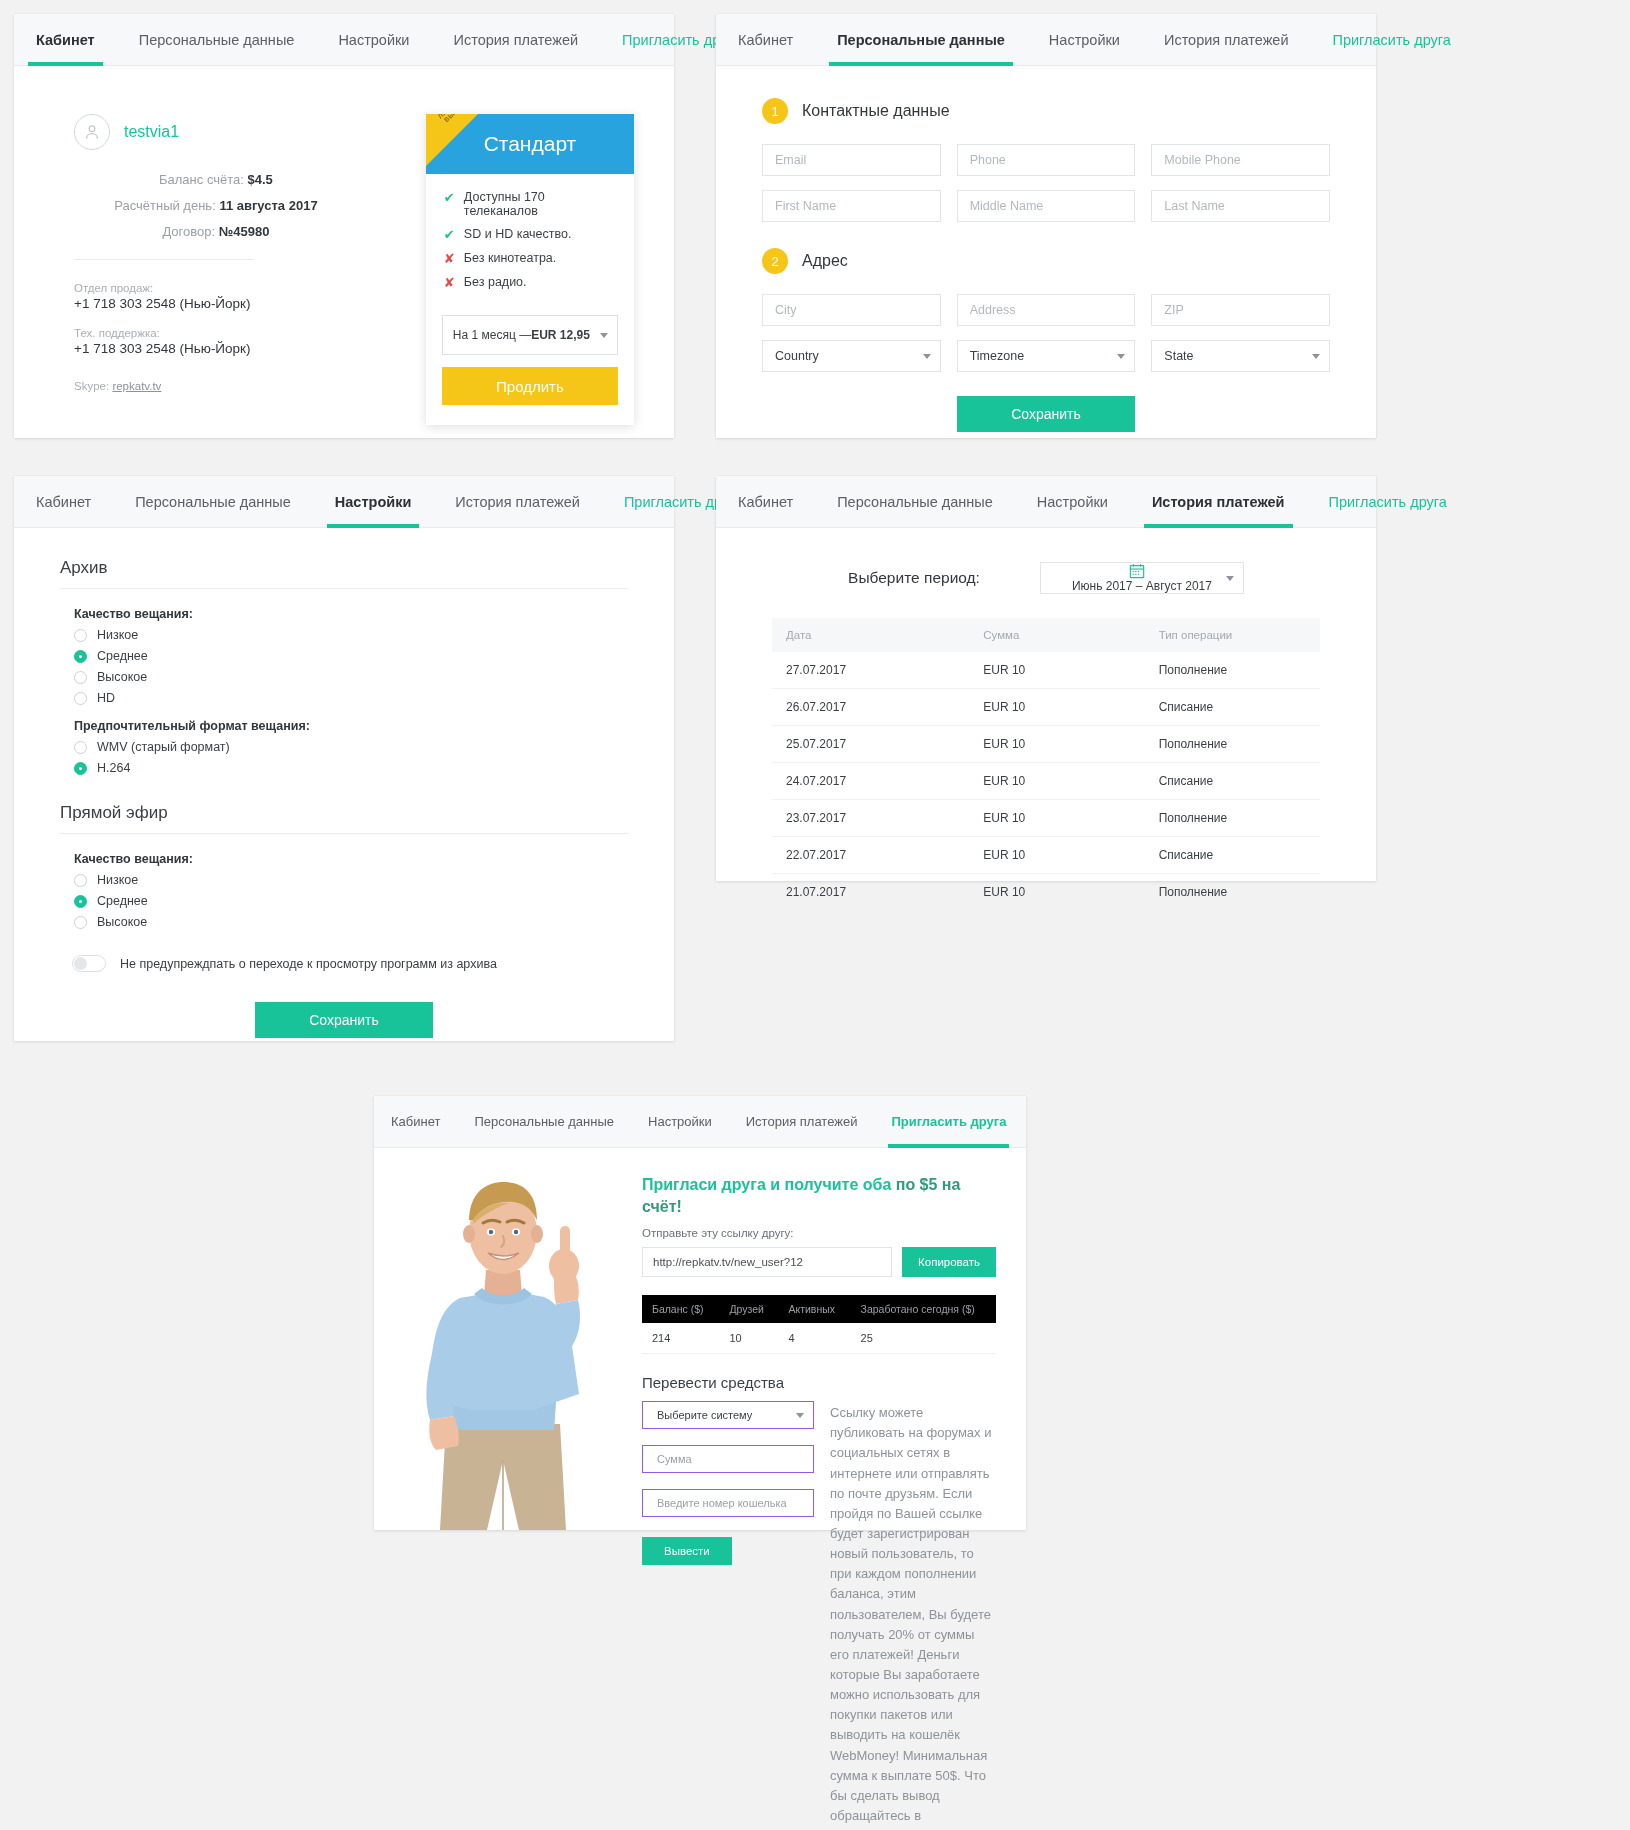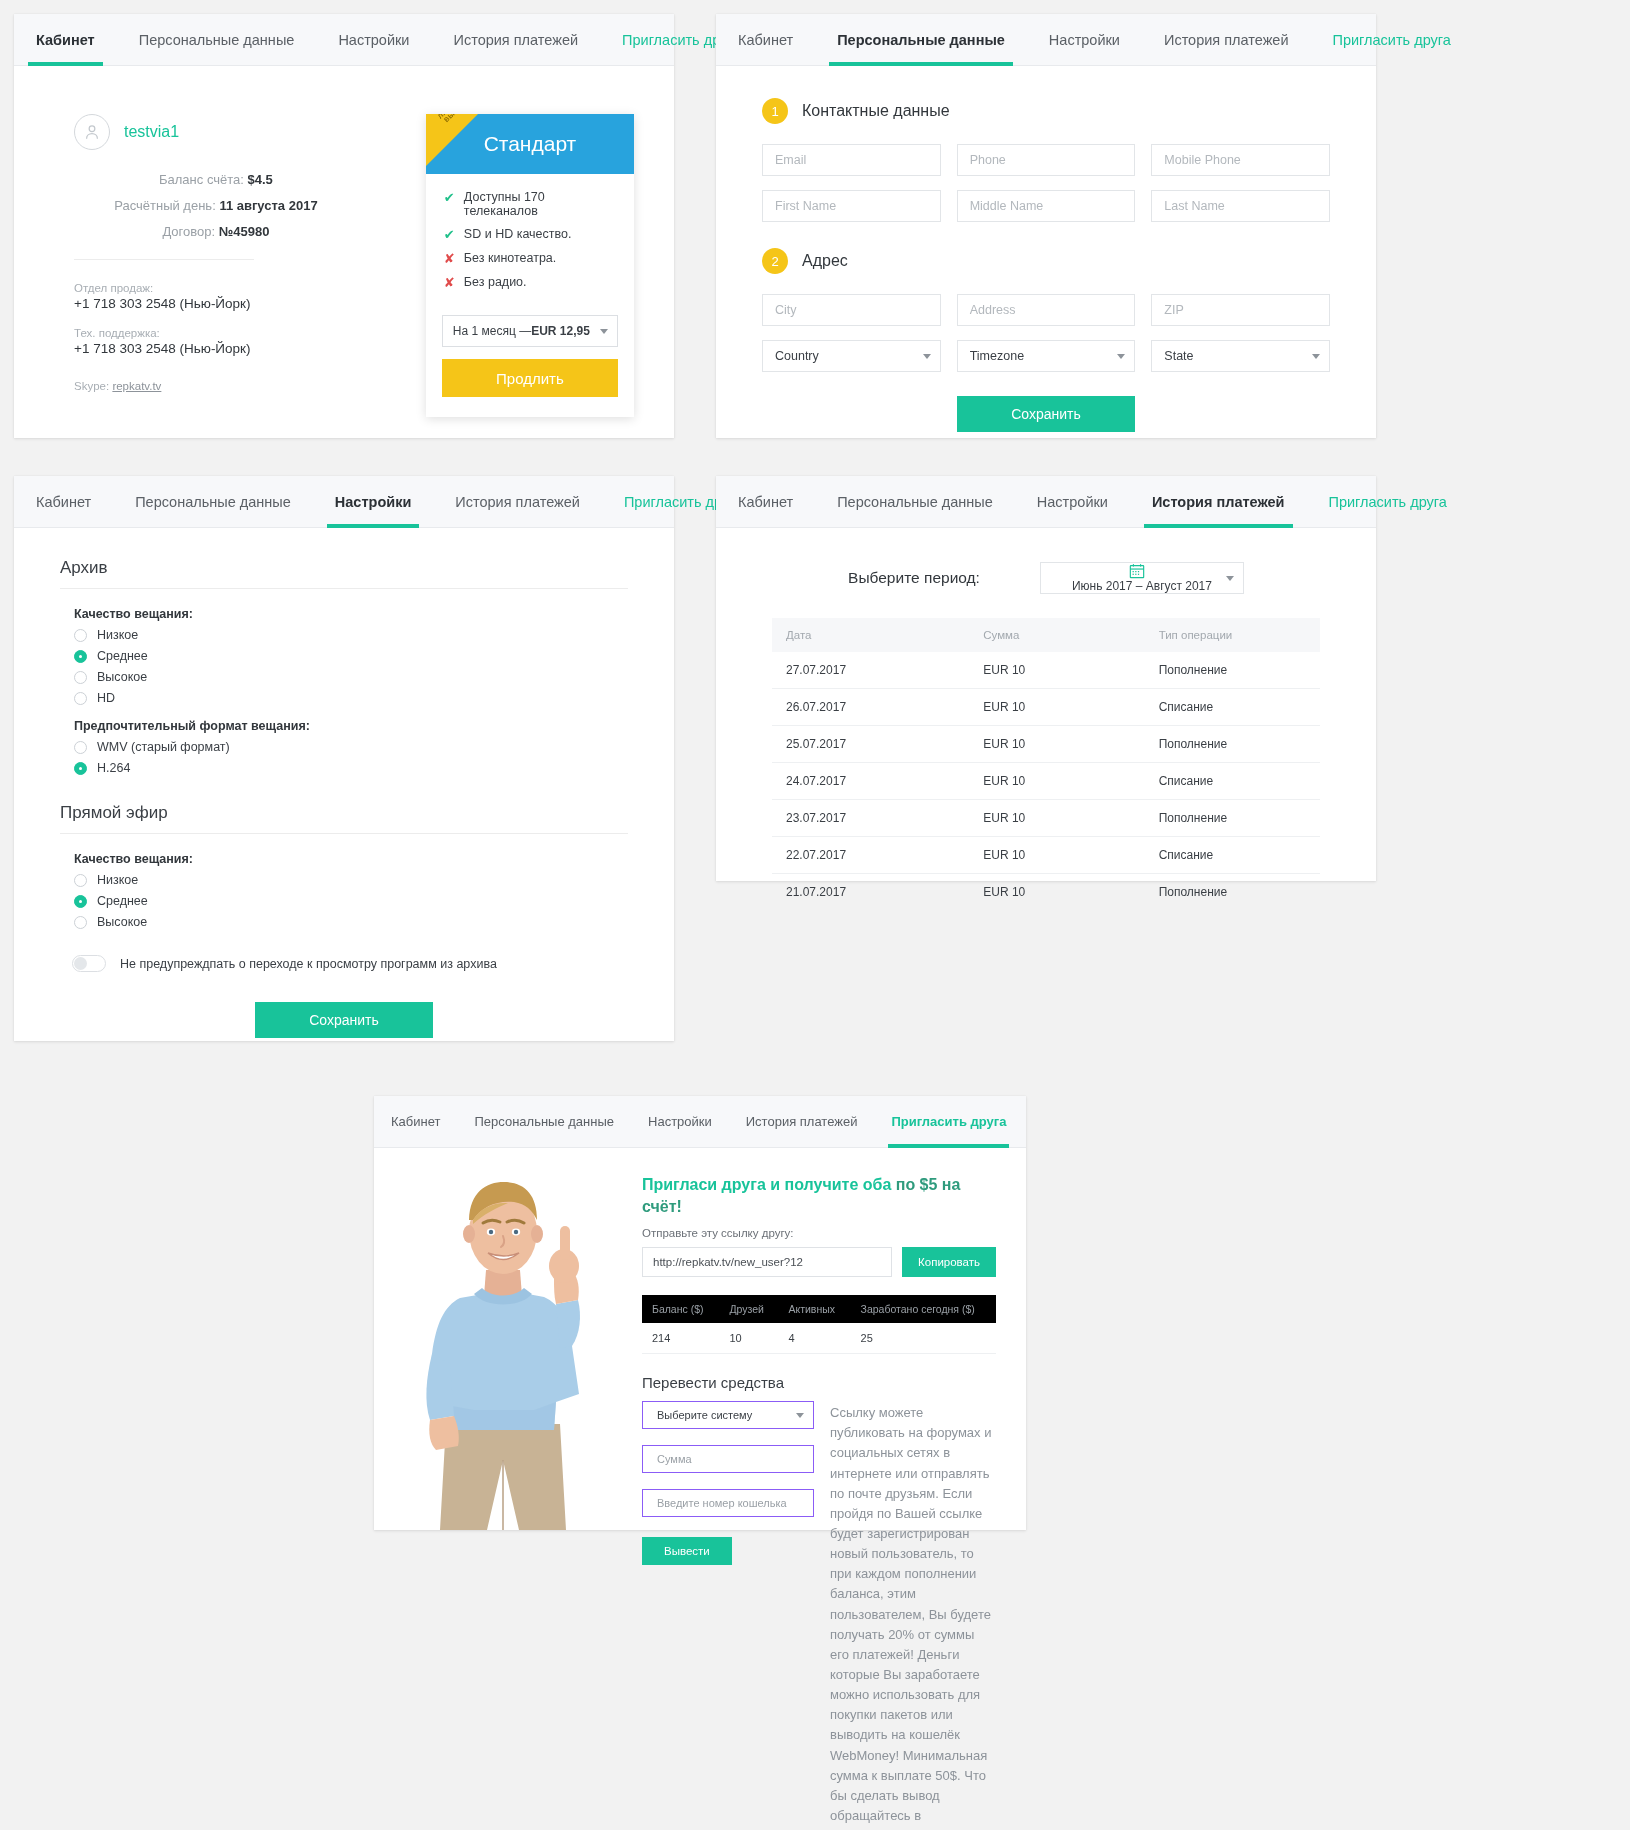--- a/index.html
+++ b/index.html
@@ -102,21 +102,21 @@
     text-align: center;
     white-space: pre-line;
   }
   .tariff-feats { padding: 16px 16px 10px 18px; }
   .feat { display: flex; align-items: flex-start; font-size: 12.5px; color: #3a3f45; margin-bottom: 9px; }
   .feat .mk { width: 20px; flex: 0 0 20px; font-size: 13px; font-weight: bold; }
   .mk.ok { color: #1fc08a; }
   .mk.no { color: #e04b4b; }
   .tariff-select {
     margin: 6px 16px 0 16px;
-    height: 32px; border: 1px solid #dcdfe3; background: #fff;
+    height: 40px; border: 1px solid #dcdfe3; background: #fff;
     display: flex; align-items: center; padding: 0 10px;
     font-size: 12px; color: #3a3f45; position: relative; cursor: pointer;
   }
   .tariff-select b { font-weight: bold; }
   .caret {
     position: absolute; right: 9px; top: 50%;
     width: 0; height: 0; margin-top: -2px;
     border-left: 4px solid transparent;
     border-right: 4px solid transparent;
     border-top: 5px solid #8d939a;

